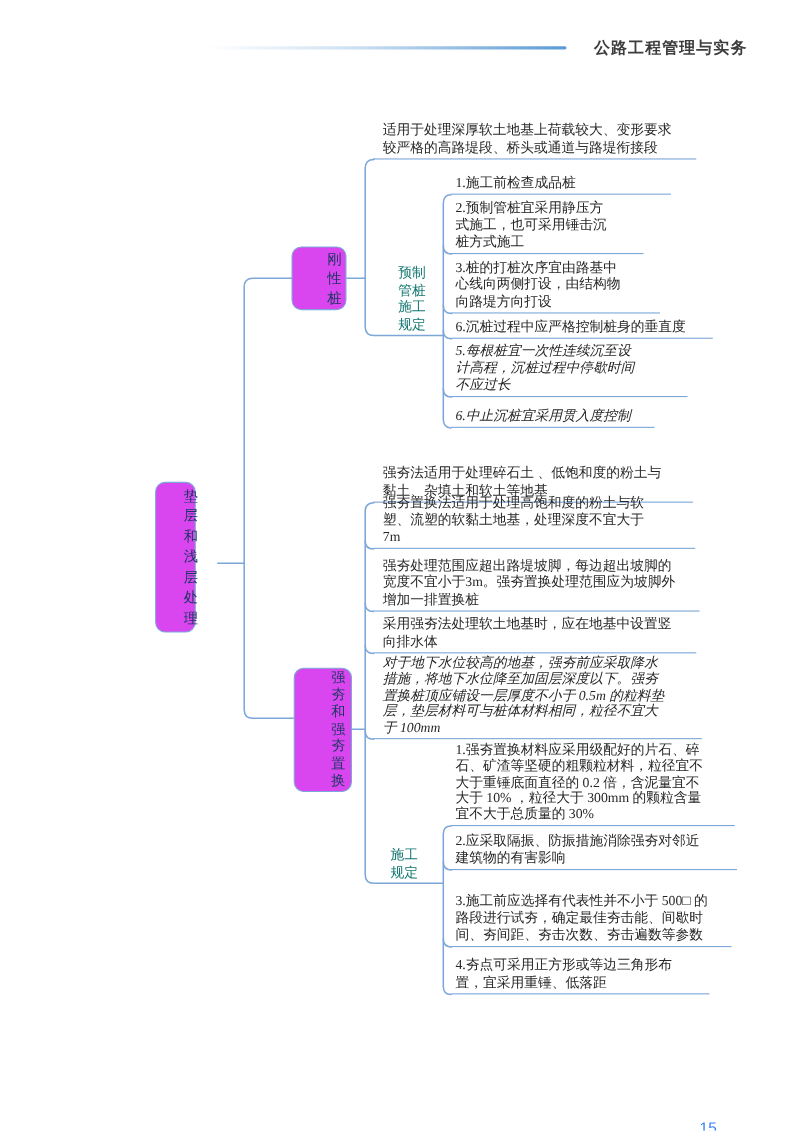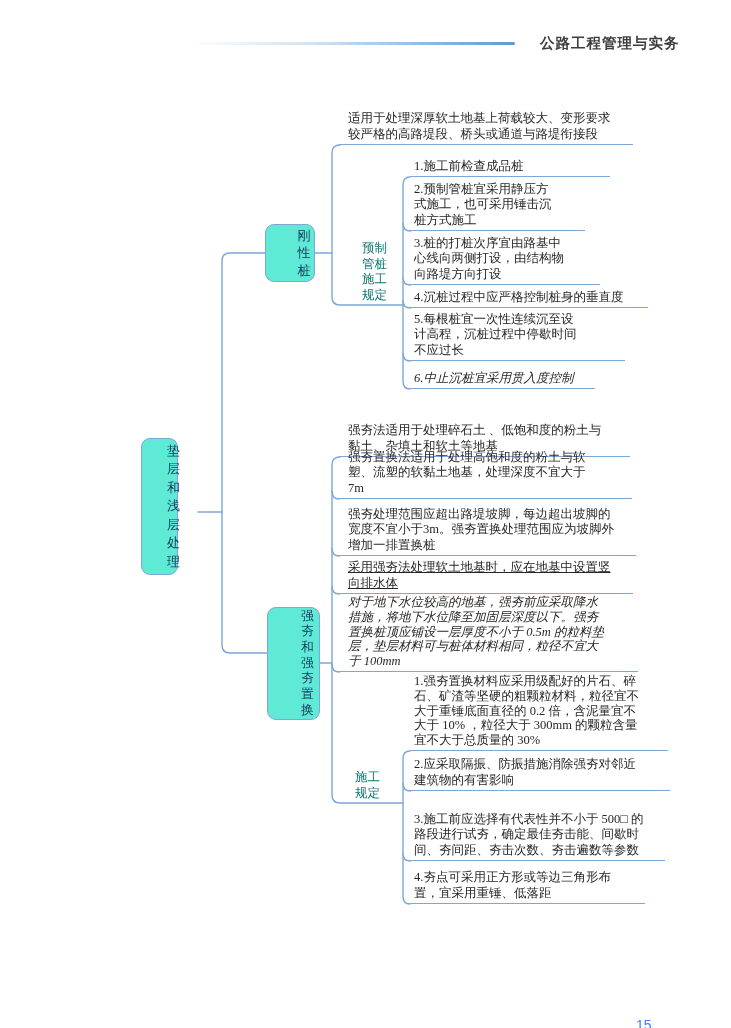--- a/index.html
+++ b/index.html
@@ -16,21 +16,21 @@
   .hdr-title {
     position:absolute; left:540px; top:34px; width:180px;
     font-family:"Liberation Sans","DejaVu Sans",sans-serif;
     font-size:14.5px; font-weight:bold; letter-spacing:1px; color:#3d3d3d;
   }
   
   .wires { position:absolute; left:0; top:0; width:731px; height:1028px; }
   .wires path { fill:none; stroke:#7da7d9; stroke-width:1.4; stroke-linecap:round; }
   
   .node {
-    position:absolute; background:#5eead4; border:1.4px solid #7da7d9; border-radius:9px;
+    position:absolute; background:#d946ef; border:1.4px solid #7da7d9; border-radius:9px;
     display:flex; align-items:center; justify-content:center;
     color:#17375e; font-size:13px;padding-left:28px;
   }
   .node .v { display:block; width:14px; word-break:break-all; text-align:center; }
   
   .leaf {
     position:absolute; border-bottom:1.4px solid #7da7d9;
     color:#262626; font-size:12.5px;
   }
   .leaf .t { display:block; line-height:15.5px; margin:0 0 2px 9px; }
@@ -97,40 +97,40 @@
   <div class="leaf item" style="left:410px; bottom:851px; width:200px;">
     <span class="t" style="width:192px;">1.施工前检查成品桩</span>
   </div>
   <div class="leaf item" style="left:410px; bottom:797px; width:175px;">
     <span class="t" style="width:140px;">2.预制管桩宜采用静压方式施工，也可采用锤击沉桩方式施工</span>
   </div>
   <div class="leaf item" style="left:410px; bottom:743px; width:190px;">
     <span class="t" style="width:153px;">3.桩的打桩次序宜由路基中心线向两侧打设，由结构物向路堤方向打设</span>
   </div>
   <div class="leaf item" style="left:410px; bottom:720px; width:238px;">
-    <span class="t" style="width:232px;">4.沉桩过程中应严格控制桩身的垂直度</span>
+    <span class="t" style="width:232px;">6.沉桩过程中应严格控制桩身的垂直度</span>
   </div>
-  <div class="leaf item" style="left:410px; bottom:667px; width:215px;">
+  <div class="leaf item" style="left:410px; bottom:667px; width:215px;font-style:italic;">
     <span class="t" style="width:166px;">5.每根桩宜一次性连续沉至设计高程，沉桩过程中停歇时间不应过长</span>
   </div>
   <div class="leaf item" style="left:410px; bottom:639px; width:185px;font-style:italic;">
     <span class="t" style="width:184px;">6.中止沉桩宜采用贯入度控制</span>
   </div>
 
   <div class="leaf" style="left:339px; bottom:571px; width:291px;">
     <span class="t" style="width:262px;">强夯法适用于处理碎石土 、低饱和度的粉土与黏土、杂填土和软土等地基</span>
   </div>
   <div class="leaf" style="left:339px; bottom:529px; width:293px;">
     <span class="t" style="width:244px;">强夯置换法适用于处理高饱和度的粉土与软塑、流塑的软黏土地基，处理深度不宜大于7m</span>
   </div>
   <div class="leaf" style="left:339px; bottom:472px; width:297px;">
     <span class="t" style="width:268px;">强夯处理范围应超出路堤坡脚，每边超出坡脚的宽度不宜小于3m。强夯置换处理范围应为坡脚外增加一排置换桩</span>
   </div>
   <div class="leaf" style="left:339px; bottom:434px; width:294px;">
-    <span class="t" style="width:268px;text-decoration:underline;">采用强夯法处理软土地基时，应在地基中设置竖向排水体</span>
+    <span class="t" style="width:268px;">采用强夯法处理软土地基时，应在地基中设置竖向排水体</span>
   </div>
   <div class="leaf" style="left:339px; bottom:356px; width:299px;font-style:italic;">
     <span class="t" style="width:256px; line-height:14.8px;">对于地下水位较高的地基，强夯前应采取降水措施，将地下水位降至加固层深度以下。强夯置换桩顶应铺设一层厚度不小于 0.5m 的粒料垫层，垫层材料可与桩体材料相同，粒径不宜大于 100mm</span>
   </div>
 
   <div class="leaf item" style="left:410px; bottom:277px; width:258px;">
     <span class="t" style="width:230px; line-height:14.8px;">1.强夯置换材料应采用级配好的片石、碎石、矿渣等坚硬的粗颗粒材料，粒径宜不大于重锤底面直径的 0.2 倍，含泥量宜不大于 10% ，粒径大于 300mm 的颗粒含量宜不大于总质量的 30%</span>
   </div>
   <div class="leaf item" style="left:410px; bottom:237px; width:260px;margin-top:32px;">
     <span class="t" style="width:230px;">2.应采取隔振、防振措施消除强夯对邻近建筑物的有害影响</span>

